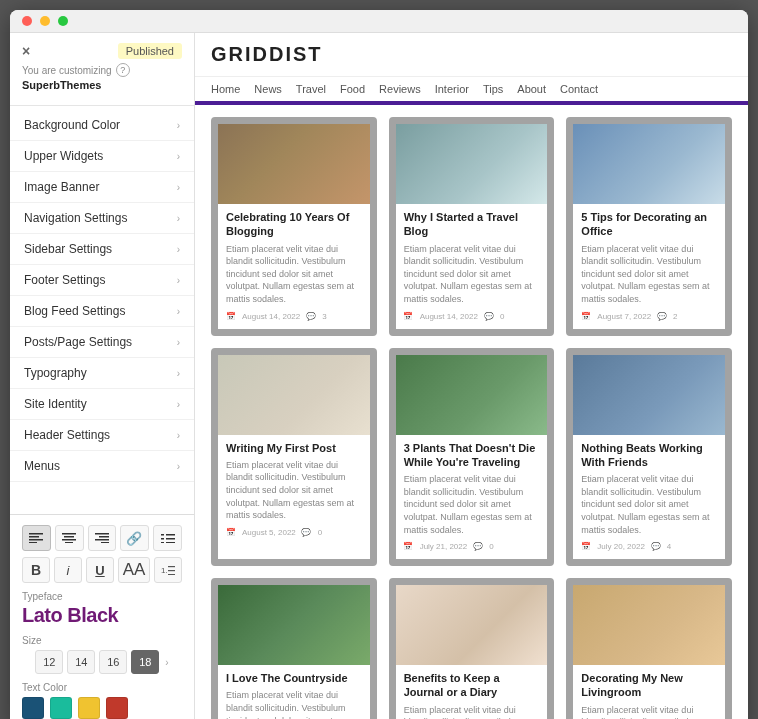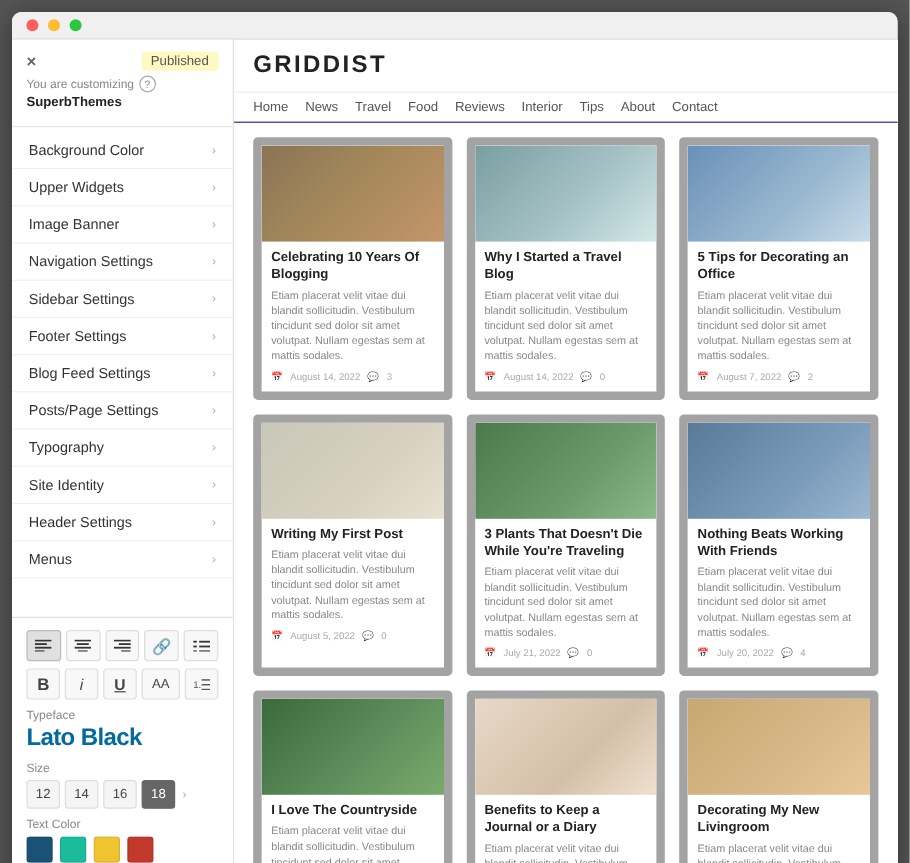--- a/index.html
+++ b/index.html
@@ -171,44 +171,45 @@
       background: #f8f8f8;
       border-radius: 3px;
       display: flex; align-items: center; justify-content: center;
       cursor: pointer;
       font-size: 13px;
       font-weight: bold;
       color: #444;
     }
     .fmt-btn.italic { font-style: italic; font-weight: normal; }
     .fmt-btn.underline { text-decoration: underline; }
-    .fmt-btn.aa { font-size: 11px; font-weight: normal; width: 32px; }
+    .fmt-btn.aa { font-size: 17px; font-weight: normal; width: 32px; }
     .fmt-btn.list { font-size: 11px; font-weight: normal; width: 28px; }
     .typeface-label {
       font-size: 10px;
       color: #888;
       margin-bottom: 2px;
     }
     .typeface-value {
       font-size: 20px;
       font-weight: 900;
-      color: #0369a1;
+      color: #701a75;
       margin-bottom: 8px;
       letter-spacing: -0.5px;
     }
     .size-label {
       font-size: 10px;
       color: #888;
       margin-bottom: 4px;
     }
     .size-row {
       display: flex;
       gap: 4px;
       align-items: center;
       margin-bottom: 8px;
+      justify-content: center;
     }
     .size-btn {
       width: 28px; height: 24px;
       border: 1px solid #ddd;
       background: #f5f5f5;
       border-radius: 3px;
       font-size: 11px;
       color: #444;
       cursor: pointer;
       display: flex; align-items: center; justify-content: center;
@@ -279,21 +280,21 @@
     .site-title {
       font-size: 20px;
       font-weight: 700;
       letter-spacing: 2px;
       color: #222;
     }
     .site-nav {
       display: flex;
       gap: 14px;
       padding: 6px 16px;
-      border-bottom: 1px solid #4c1d95;
+      border-bottom: 4px solid #4c1d95;
       font-size: 11px;
       color: #555;
     }
     .nav-item { cursor: pointer; color: #555; }
     .blog-grid {
       display: grid;
       grid-template-columns: repeat(3, 1fr);
       gap: 12px;
       padding: 12px 16px;
     }

